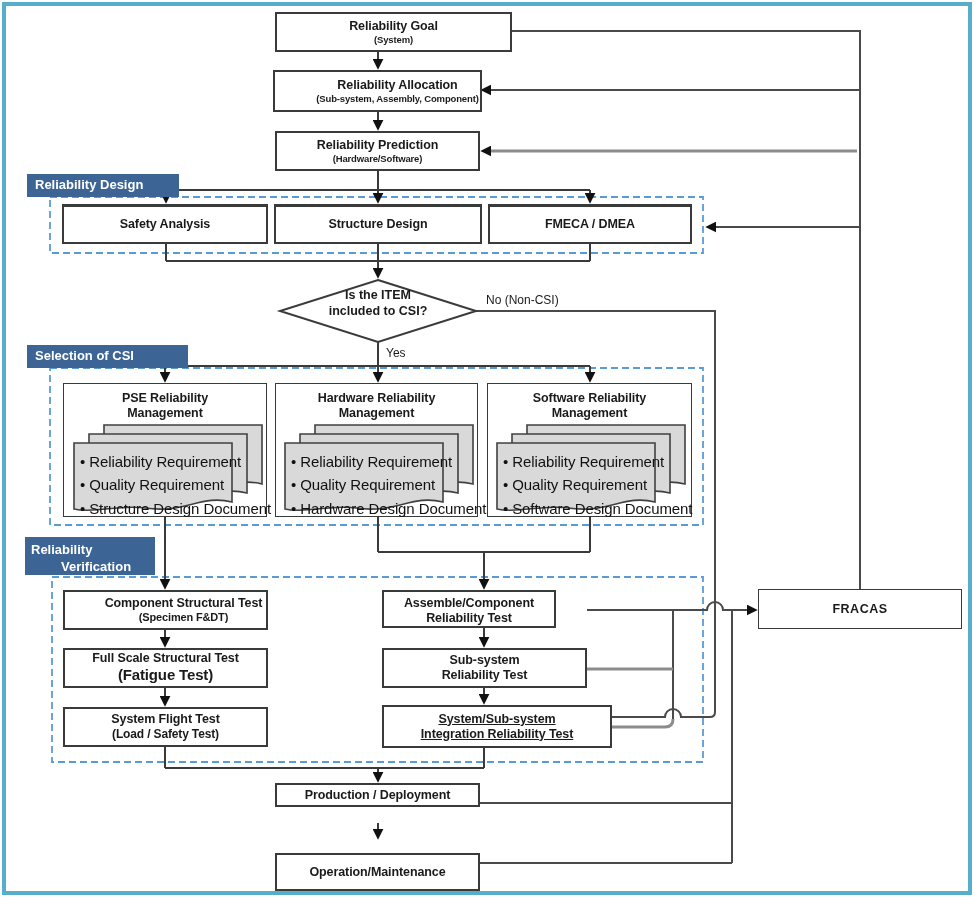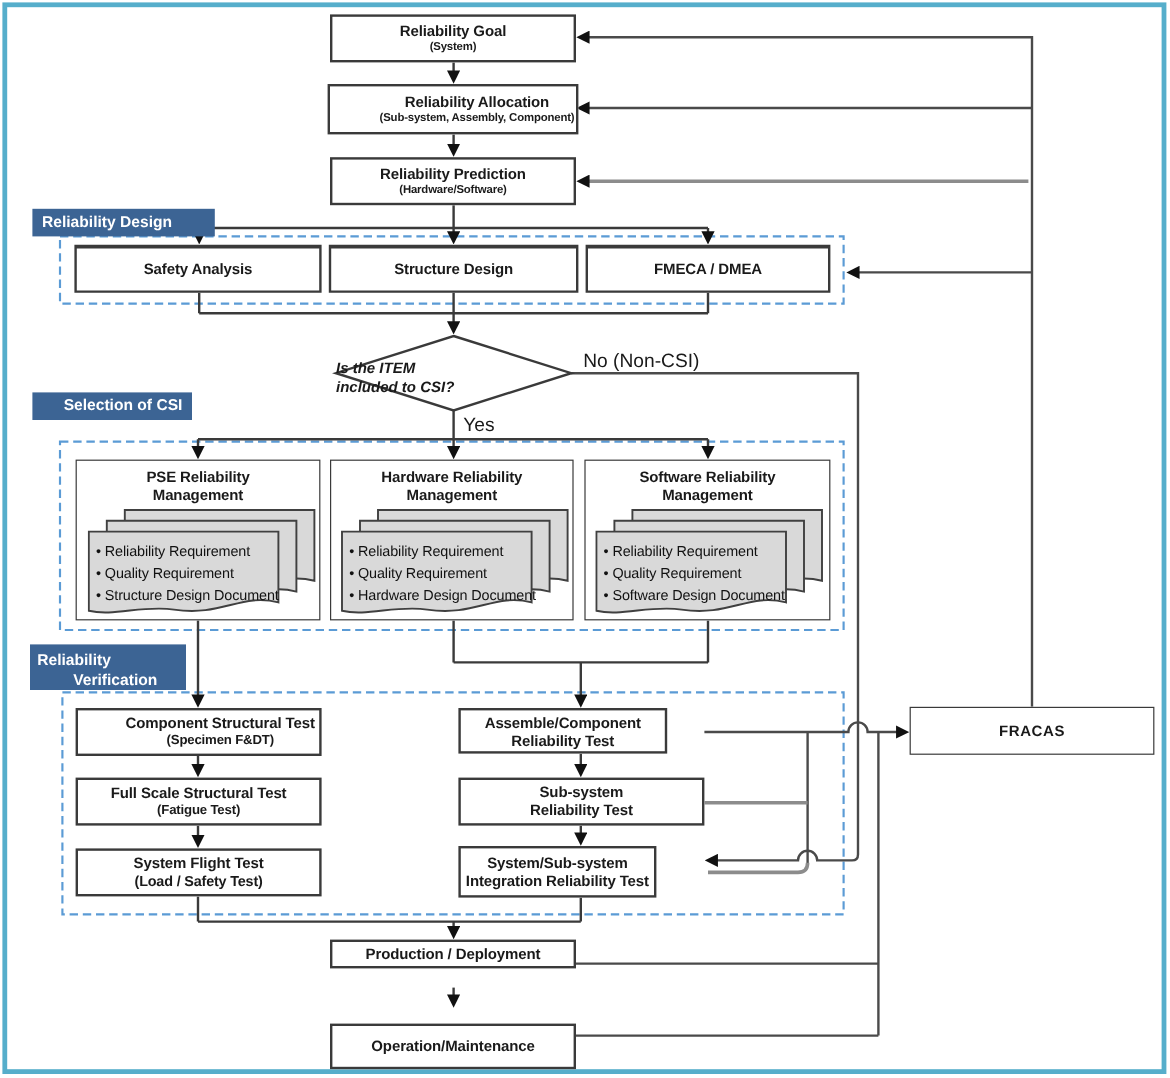--- a/index.html
+++ b/index.html
@@ -16,28 +16,28 @@
     text-align:center;z-index:2;box-sizing:border-box;
   }
   .box .t{font-weight:bold;font-size:12.5px;line-height:1.2;letter-spacing:-0.1px;white-space:nowrap;}
   .box .s{font-weight:bold;font-size:9.5px;line-height:1.25;letter-spacing:-0.15px;white-space:nowrap;}
   .design{border-top-width:3px;}
   .mgmt{justify-content:flex-start;padding-top:7px;border-width:1.5px;}
   .badge{
     position:absolute;background:var(--badge,#3C6494);color:#fff;font-weight:bold;
     font-size:13px;line-height:1.3;padding:3px 8px;z-index:3;box-sizing:border-box;white-space:nowrap;
   }
-  .lbl{position:absolute;font-size:16px;color:#1a1a1a;z-index:2;white-space:nowrap;text-align:center;}
+  .lbl{position:absolute;font-size:12px;color:#1a1a1a;z-index:2;white-space:nowrap;text-align:center;}
   .diamond-text{
-    position:absolute;left:280px;top:300px;width:196px;z-index:2;text-align:left;
-    font-weight:bold;font-size:12.5px;line-height:1.25;font-style:italic;
+    position:absolute;left:280px;top:288px;width:196px;z-index:2;text-align:center;
+    font-weight:bold;font-size:12.5px;line-height:1.25;
   }
   .docstack{position:absolute;z-index:3;}
   .doctext{
-    position:absolute;z-index:4;font-size:12px;line-height:1.55;color:#111;
+    position:absolute;z-index:4;font-size:15px;line-height:1.55;color:#111;
     letter-spacing:-0.1px;white-space:nowrap;
   }
   .indent2{padding-left:30px;}
 </style>
 </head>
 <body>
 
 <div id="canvas">
   <div id="frame"></div>
 
@@ -96,21 +96,21 @@
 
     <g stroke="#8c8c8c" stroke-width="3" fill="none">
       <path d="M857 151 H489" marker-end="url(#arr)"></path>
       <path d="M587 669 H673"></path>
       <path d="M673 719 Q673 727 665 727 H590"></path>
     </g>
 
     <polygon points="378,280 476,311 378,342 280,311" fill="#fff" stroke="#3a3a3a" stroke-width="2"></polygon>
   </svg>
 
-  <div class="box" style="left:275px;top:12px;width:205px;height:40px;">
+  <div class="box" style="left:275px;top:12px;width:237px;height:40px;">
     <div class="t">Reliability Goal</div>
     <div class="s">(System)</div>
   </div>
   <div class="box" style="left:273px;top:70px;width:209px;height:42px;padding-left:40px;">
     <div class="t">Reliability Allocation</div>
     <div class="s">(Sub-system, Assembly, Component)</div>
   </div>
   <div class="box" style="left:275px;top:131px;width:205px;height:40px;">
     <div class="t">Reliability Prediction</div>
     <div class="s">(Hardware/Software)</div>
@@ -130,21 +130,21 @@
     <div class="t">FMECA / DMEA</div>
   </div>
 
   <div class="diamond-text">
     <div>Is the ITEM</div>
     <div>included to CSI?</div>
   </div>
   <div class="lbl" style="left:486px;top:293px;">No (Non-CSI)</div>
   <div class="lbl" style="left:386px;top:346px;">Yes</div>
 
-  <div class="badge" style="left:27px;top:327px;width:133px;text-align:right;">
+  <div class="badge" style="left:27px;top:345px;width:161px;">
     <span>Selection of CSI</span>
   </div>
 
   <div class="box mgmt" style="left:63px;top:383px;width:204px;height:134px;">
     <div class="t">PSE Reliability</div>
     <div class="t">Management</div>
   </div>
   <div class="box mgmt" style="left:275px;top:383px;width:203px;height:134px;">
     <div class="t">Hardware Reliability</div>
     <div class="t">Management</div>
@@ -197,36 +197,36 @@
     <div>Reliability</div>
     <div class="indent2">Verification</div>
   </div>
 
   <div class="box" style="left:63px;top:590px;width:205px;height:40px;padding-left:36px;">
     <div class="t">Component Structural Test</div>
     <div class="s" style="font-size:11px;">(Specimen F&amp;DT)</div>
   </div>
   <div class="box" style="left:63px;top:648px;width:205px;height:40px;">
     <div class="t">Full Scale Structural Test</div>
-    <div class="s" style="font-size:11px;">(Fatigue Test)</div>
+    <div class="s" style="font-size:15px;">(Fatigue Test)</div>
   </div>
   <div class="box" style="left:63px;top:707px;width:205px;height:40px;">
     <div class="t">System Flight Test</div>
     <div class="s" style="font-size:12px;">(Load / Safety Test)</div>
   </div>
 
   <div class="box" style="left:382px;top:590px;width:174px;height:38px;justify-content:flex-end;">
     <div class="t">Assemble/Component</div>
     <div class="t">Reliability Test</div>
   </div>
   <div class="box" style="left:382px;top:648px;width:205px;height:40px;">
     <div class="t">Sub-system</div>
     <div class="t">Reliability Test</div>
   </div>
-  <div class="box" style="left:382px;top:705px;width:165px;height:43px;">
+  <div class="box" style="left:382px;top:705px;width:230px;height:43px;text-decoration:underline;">
     <div class="t">System/Sub-system</div>
     <div class="t">Integration Reliability Test</div>
   </div>
 
   <div class="box" style="left:275px;top:783px;width:205px;height:24px;">
     <div class="t">Production / Deployment</div>
   </div>
   <div class="box" style="left:275px;top:840px;width:205px;height:38px;margin-top:13px;">
     <div class="t">Operation/Maintenance</div>
   </div>

